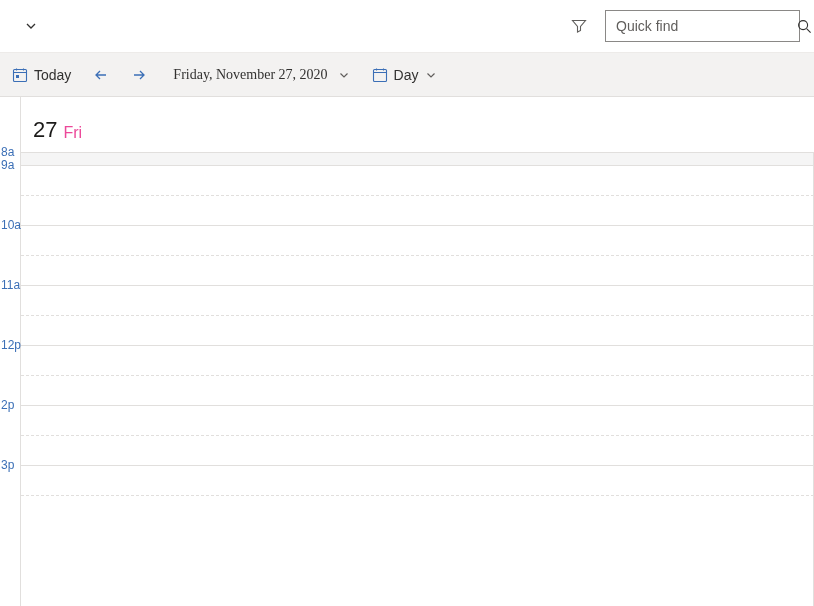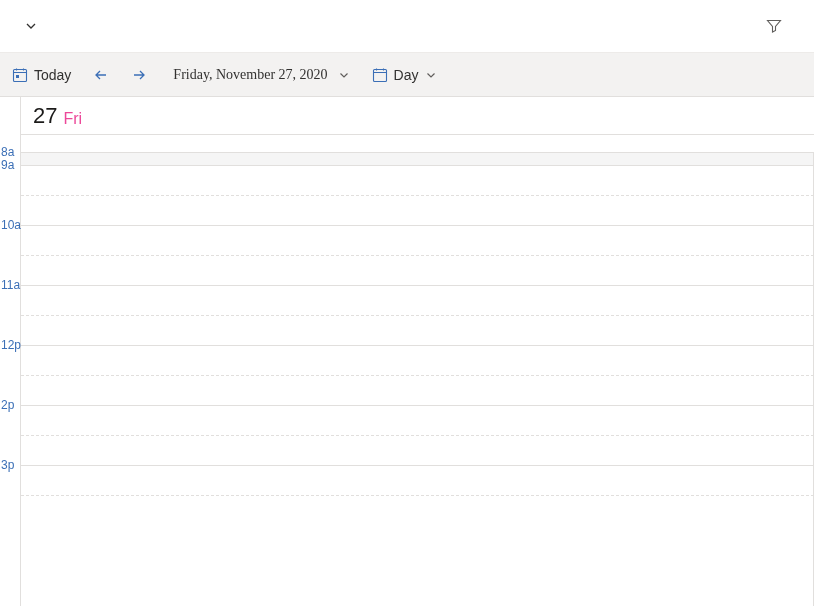--- a/index.html
+++ b/index.html
@@ -104,21 +104,21 @@
     position: absolute;
     top: 97px;
     left: 0;
     right: 0;
     bottom: 0;
     border-left: 1px solid #e1dfdd;
     margin-left: 20px;
     background:#fff;
   }
   .day-header {
-    height: 38px;
+    height: 67px;
     border-bottom: 1px solid #e1dfdd;
     display: flex;
     align-items: center;
     padding-left: 12px;
     gap: 6px;
   }
   .day-num {
     font-size: 22px;
     font-weight: 400;
     color: #1b1a19;
@@ -189,20 +189,29 @@
     </span>
   </div>
   <div class="header-spacer"></div>
   <div class="filter-btn">
     <span>
       <svg width="16" height="16" viewBox="0 0 16 16" stroke="#605e5c" stroke-width="1.1" fill="none">
           <path d="M1.5 2.5h13L9.5 8.5v4l-3 1.5v-5.5z"></path>
         </svg>
     </span>
   </div>
+  <div class="search-box">
+    <input class="search-input" type="text" placeholder="Quick find" style="">
+    <span class="search-icon">
+      <svg width="15" height="15" viewBox="0 0 16 16" stroke="#323130" stroke-width="1.2" fill="none">
+          <circle cx="6.5" cy="6.5" r="4.8"></circle>
+          <path d="M10.5 10.5l4 4"></path>
+        </svg>
+    </span>
+  </div>
 </div>
 
 <div class="toolbar">
   <div class="tb-btn">
     <span class="tb-icon">
       <svg width="16" height="16" viewBox="0 0 16 16" stroke="#3b6fb6" stroke-width="1.1" fill="none">
           <rect x="1.5" y="2.5" width="13" height="12" rx="1"></rect>
           <path d="M1.5 5.5h13M4.5 1.5v2M11.5 1.5v2"></path>
           <rect x="4" y="8" width="3" height="3" fill="#3b6fb6" stroke="none"></rect>
         </svg>

